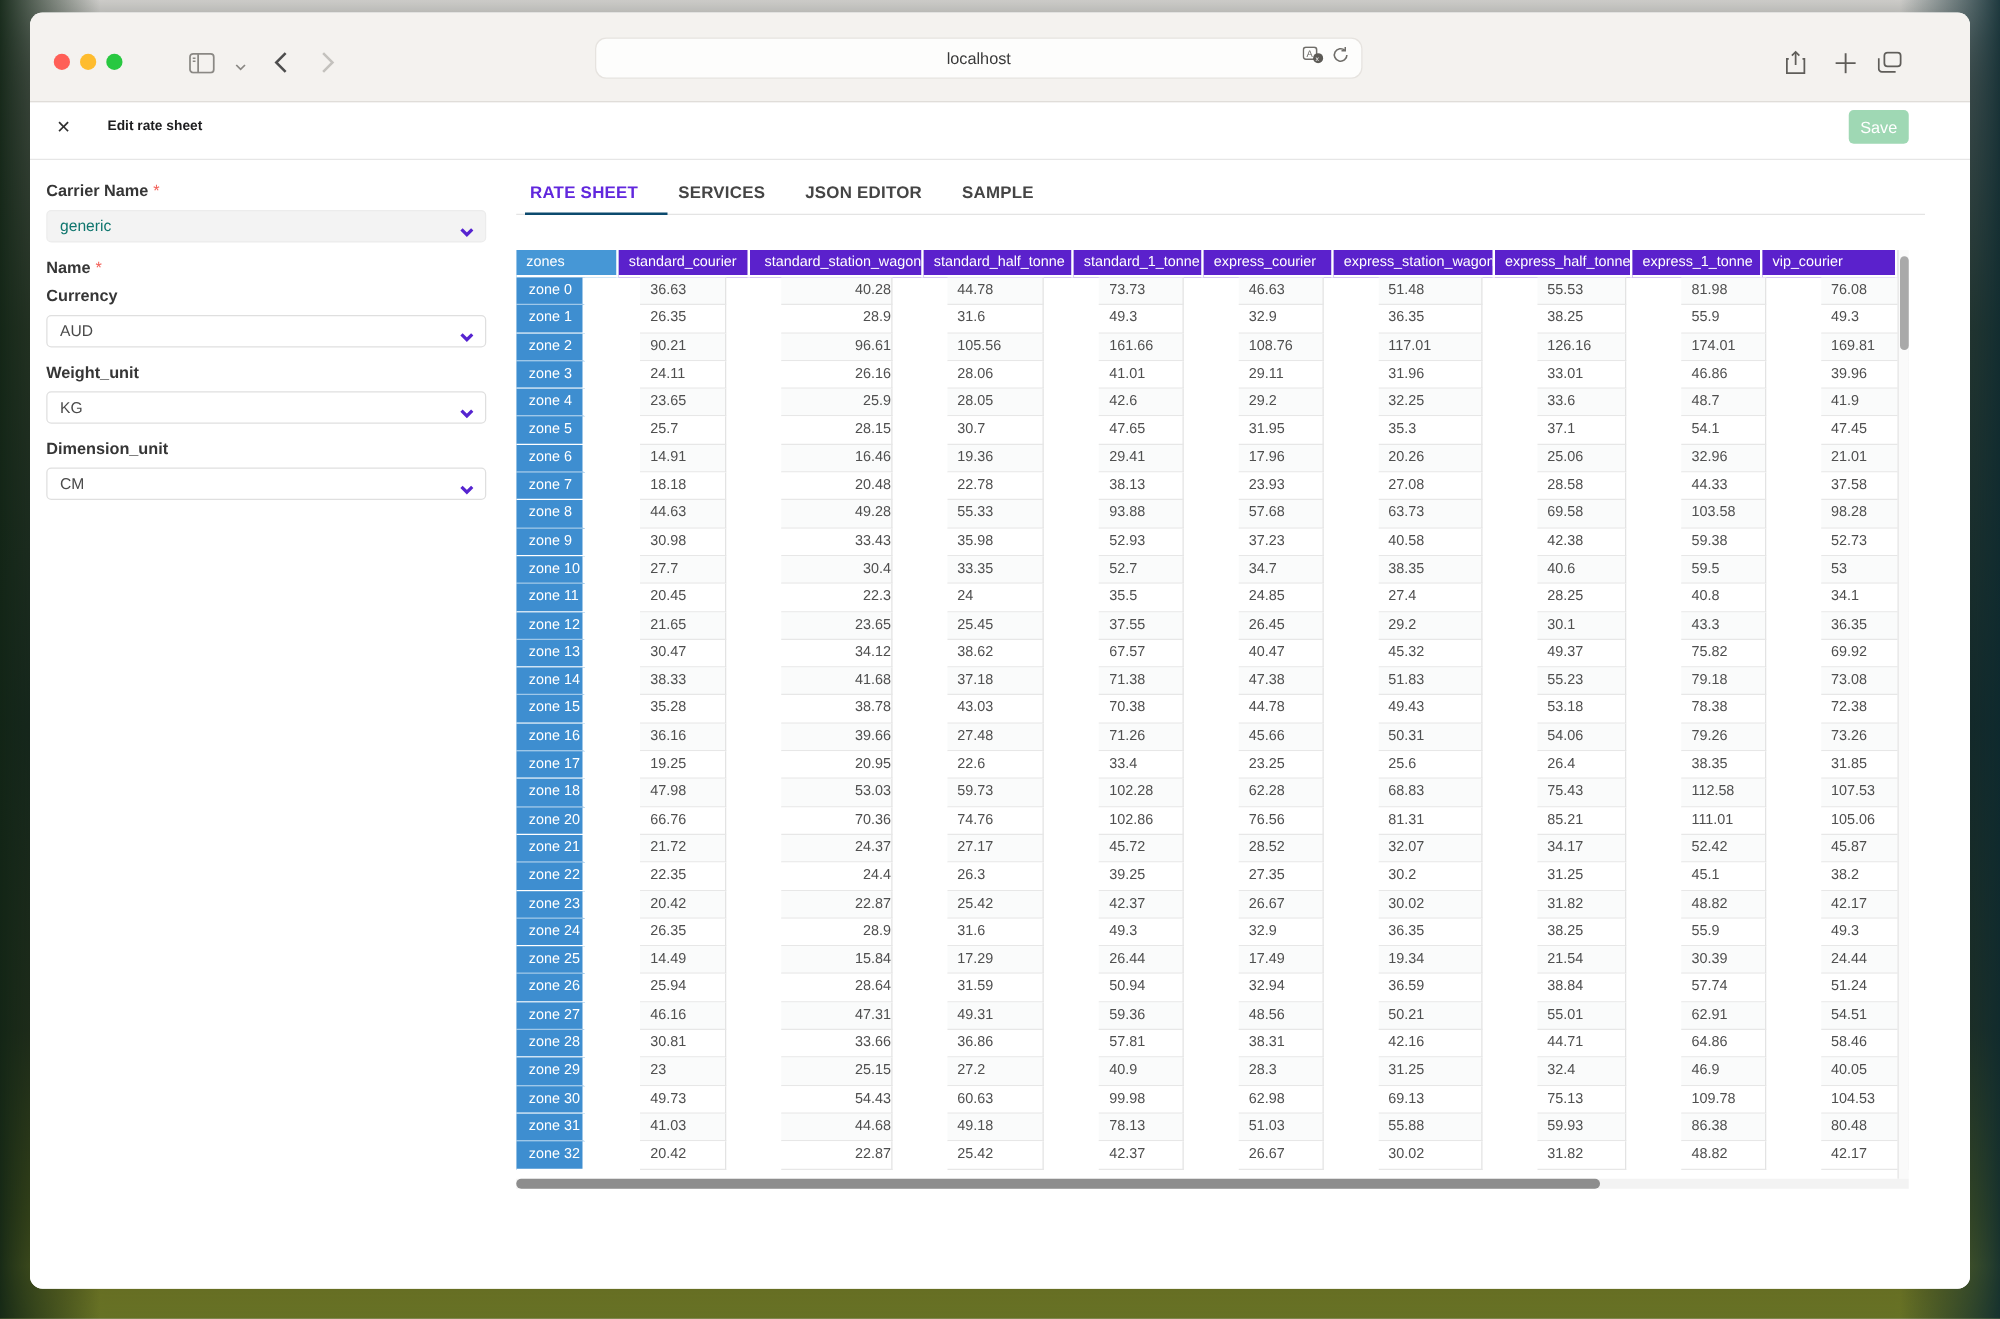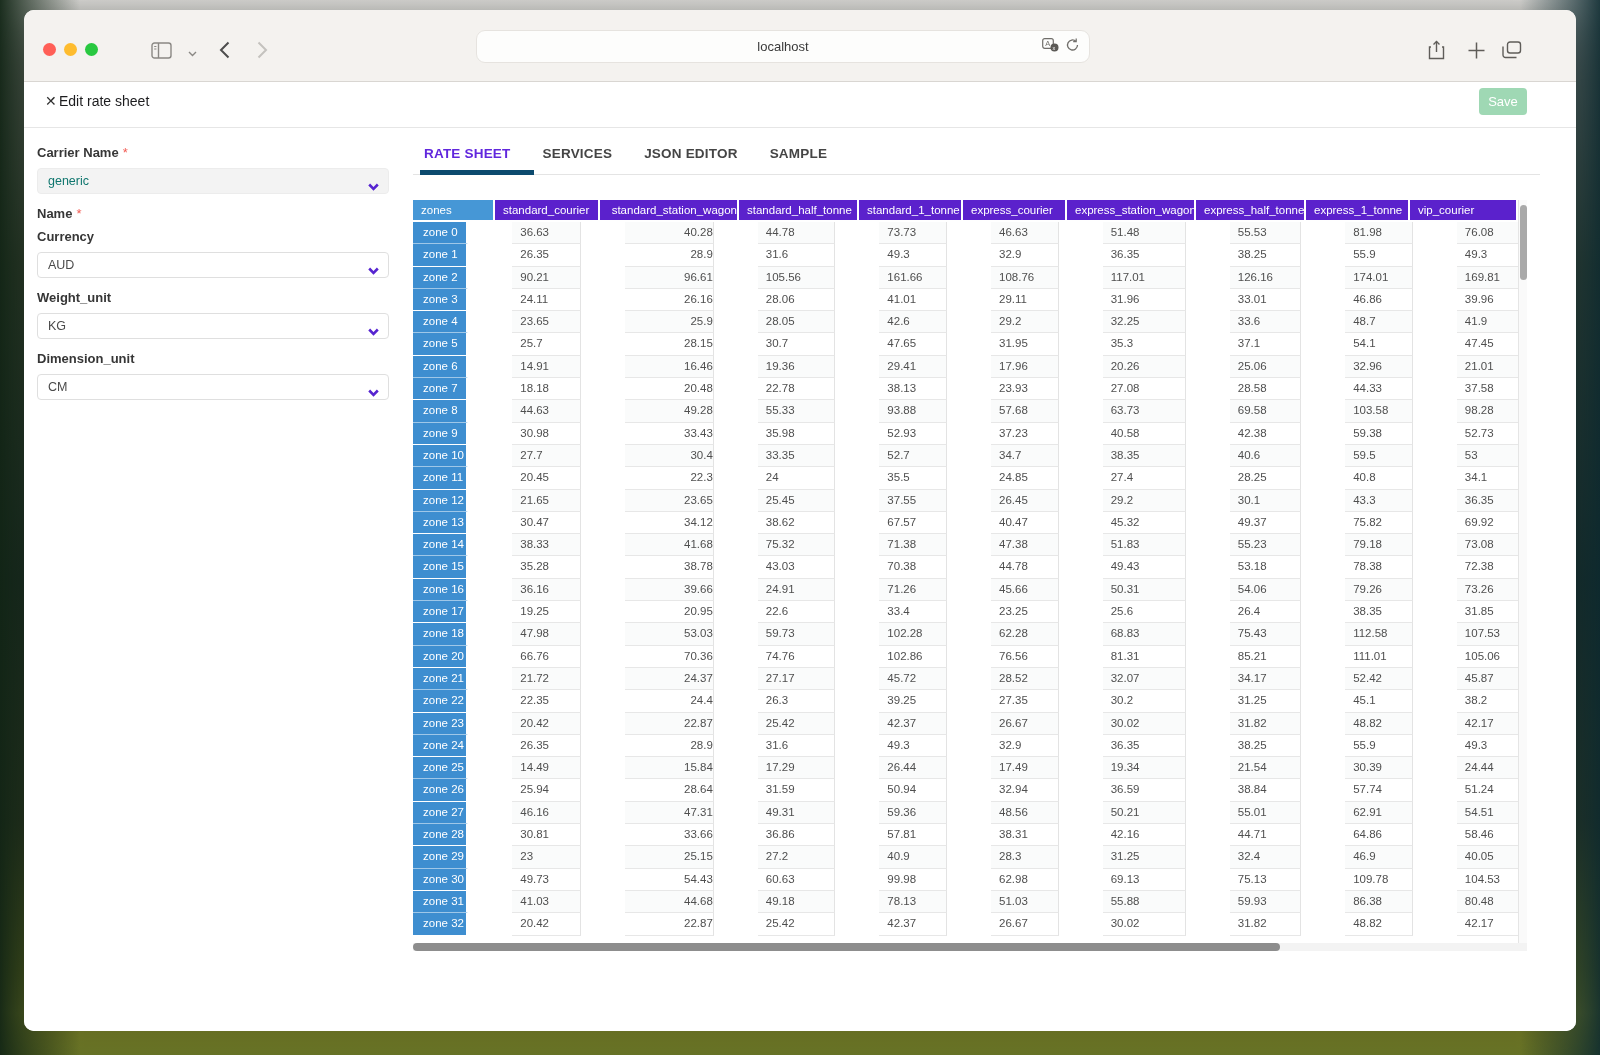--- a/index.html
+++ b/index.html
@@ -31,21 +31,21 @@
     background:#fdfdfc; border:1px solid #e6e3df; border-radius:9px;
     display:flex; align-items:center; justify-content:center;
   }
   .url-text { font-size:13px; color:#3a3a3a; }
   .urlbar .bar-icons { position:absolute; right:10px; top:0; height:100%; display:flex; align-items:center; gap:7px; }
 
   
   .content { position:absolute; left:0; top:72px; right:0; bottom:0; background:#fff; }
 
   .close-x { position:absolute; left:21px; top:10px; font-size:14px; color:#2f2f2f; line-height:18px; cursor:default; }
-  .page-title { position:absolute; left:35px; top:8px; font-size:14px; font-weight:400; color:#1d1d1f; line-height:22px; }
+  .page-title { position:absolute; left:62px; top:8px; font-size:11px; font-weight:700; color:#1d1d1f; line-height:22px; }
   .save-btn {
     position:absolute; left:1455px; top:6px; width:48px; height:27px;
     background:#9fd8b4; color:#fff; font-size:13px; font-family:"Liberation Sans",sans-serif;
     border:none; border-radius:4px;
   }
   .hdr-divider { position:absolute; left:0; right:0; top:45px; height:1px; background:#e6e6e6; }
 
   
   .form { position:absolute; left:13px; top:63px; width:352px; }
   .form label { display:block; font-size:13px; font-weight:700; color:#363636; line-height:16px; margin-bottom:7px; }
@@ -62,21 +62,21 @@
     width:100%; height:26px; margin-bottom:12px; border:1px solid #dfdfdf; border-radius:4px;
     padding:0 10px; font-size:12.5px; color:#4a4a4a; font-family:"Liberation Sans",sans-serif; outline:none; background:#fff;
   }
 
   
   .tabs { position:absolute; left:389px; right:36px; top:62px; display:flex; padding-left:7px; border-bottom:1px solid #e4e4e4; }
   .tab {
     font-size:13.5px; font-weight:700; letter-spacing:.2px; color:#454545;
     padding:2px 23px 9px 4px; margin-right:5px; cursor:default;
   }
-  .tab.active { color:#6127dd; border-bottom:5px solid #0c4a6e; margin-bottom:-1px; }
+  .tab.active { color:#6127dd; border-bottom:2px solid #0c4a6e; margin-bottom:-1px; }
 
   
   .table-wrap { position:absolute; left:389px; top:118px; width:1114px; height:751px; overflow:hidden; }
   .thead { display:flex; height:22px; }
   .hc {
     background:#5b21cc; color:#fff; font-size:11.5px; font-weight:400;
     line-height:20px; padding-left:8px; border-right:2px solid #fff; border-bottom:2px solid #fff;
     white-space:nowrap; overflow:hidden;
   }
   .hc.c0 { background:#4697d6; }
@@ -423,21 +423,21 @@
             <div class="dc c5">40.47</div>
             <div class="dc c6">45.32</div>
             <div class="dc c7">49.37</div>
             <div class="dc c8">75.82</div>
             <div class="dc c9">69.92</div>
           </div>
           <div class="tr">
             <div class="zc c0">zone 14</div>
             <div class="dc c1">38.33</div>
             <div class="dc c2">41.68</div>
-            <div class="dc c3">75.32</div>
+            <div class="dc c3">37.18</div>
             <div class="dc c4">71.38</div>
             <div class="dc c5">47.38</div>
             <div class="dc c6">51.83</div>
             <div class="dc c7">55.23</div>
             <div class="dc c8">79.18</div>
             <div class="dc c9">73.08</div>
           </div>
           <div class="tr">
             <div class="zc c0">zone 15</div>
             <div class="dc c1">35.28</div>
@@ -447,21 +447,21 @@
             <div class="dc c5">44.78</div>
             <div class="dc c6">49.43</div>
             <div class="dc c7">53.18</div>
             <div class="dc c8">78.38</div>
             <div class="dc c9">72.38</div>
           </div>
           <div class="tr">
             <div class="zc c0">zone 16</div>
             <div class="dc c1">36.16</div>
             <div class="dc c2">39.66</div>
-            <div class="dc c3">24.91</div>
+            <div class="dc c3">27.48</div>
             <div class="dc c4">71.26</div>
             <div class="dc c5">45.66</div>
             <div class="dc c6">50.31</div>
             <div class="dc c7">54.06</div>
             <div class="dc c8">79.26</div>
             <div class="dc c9">73.26</div>
           </div>
           <div class="tr">
             <div class="zc c0">zone 17</div>
             <div class="dc c1">19.25</div>

